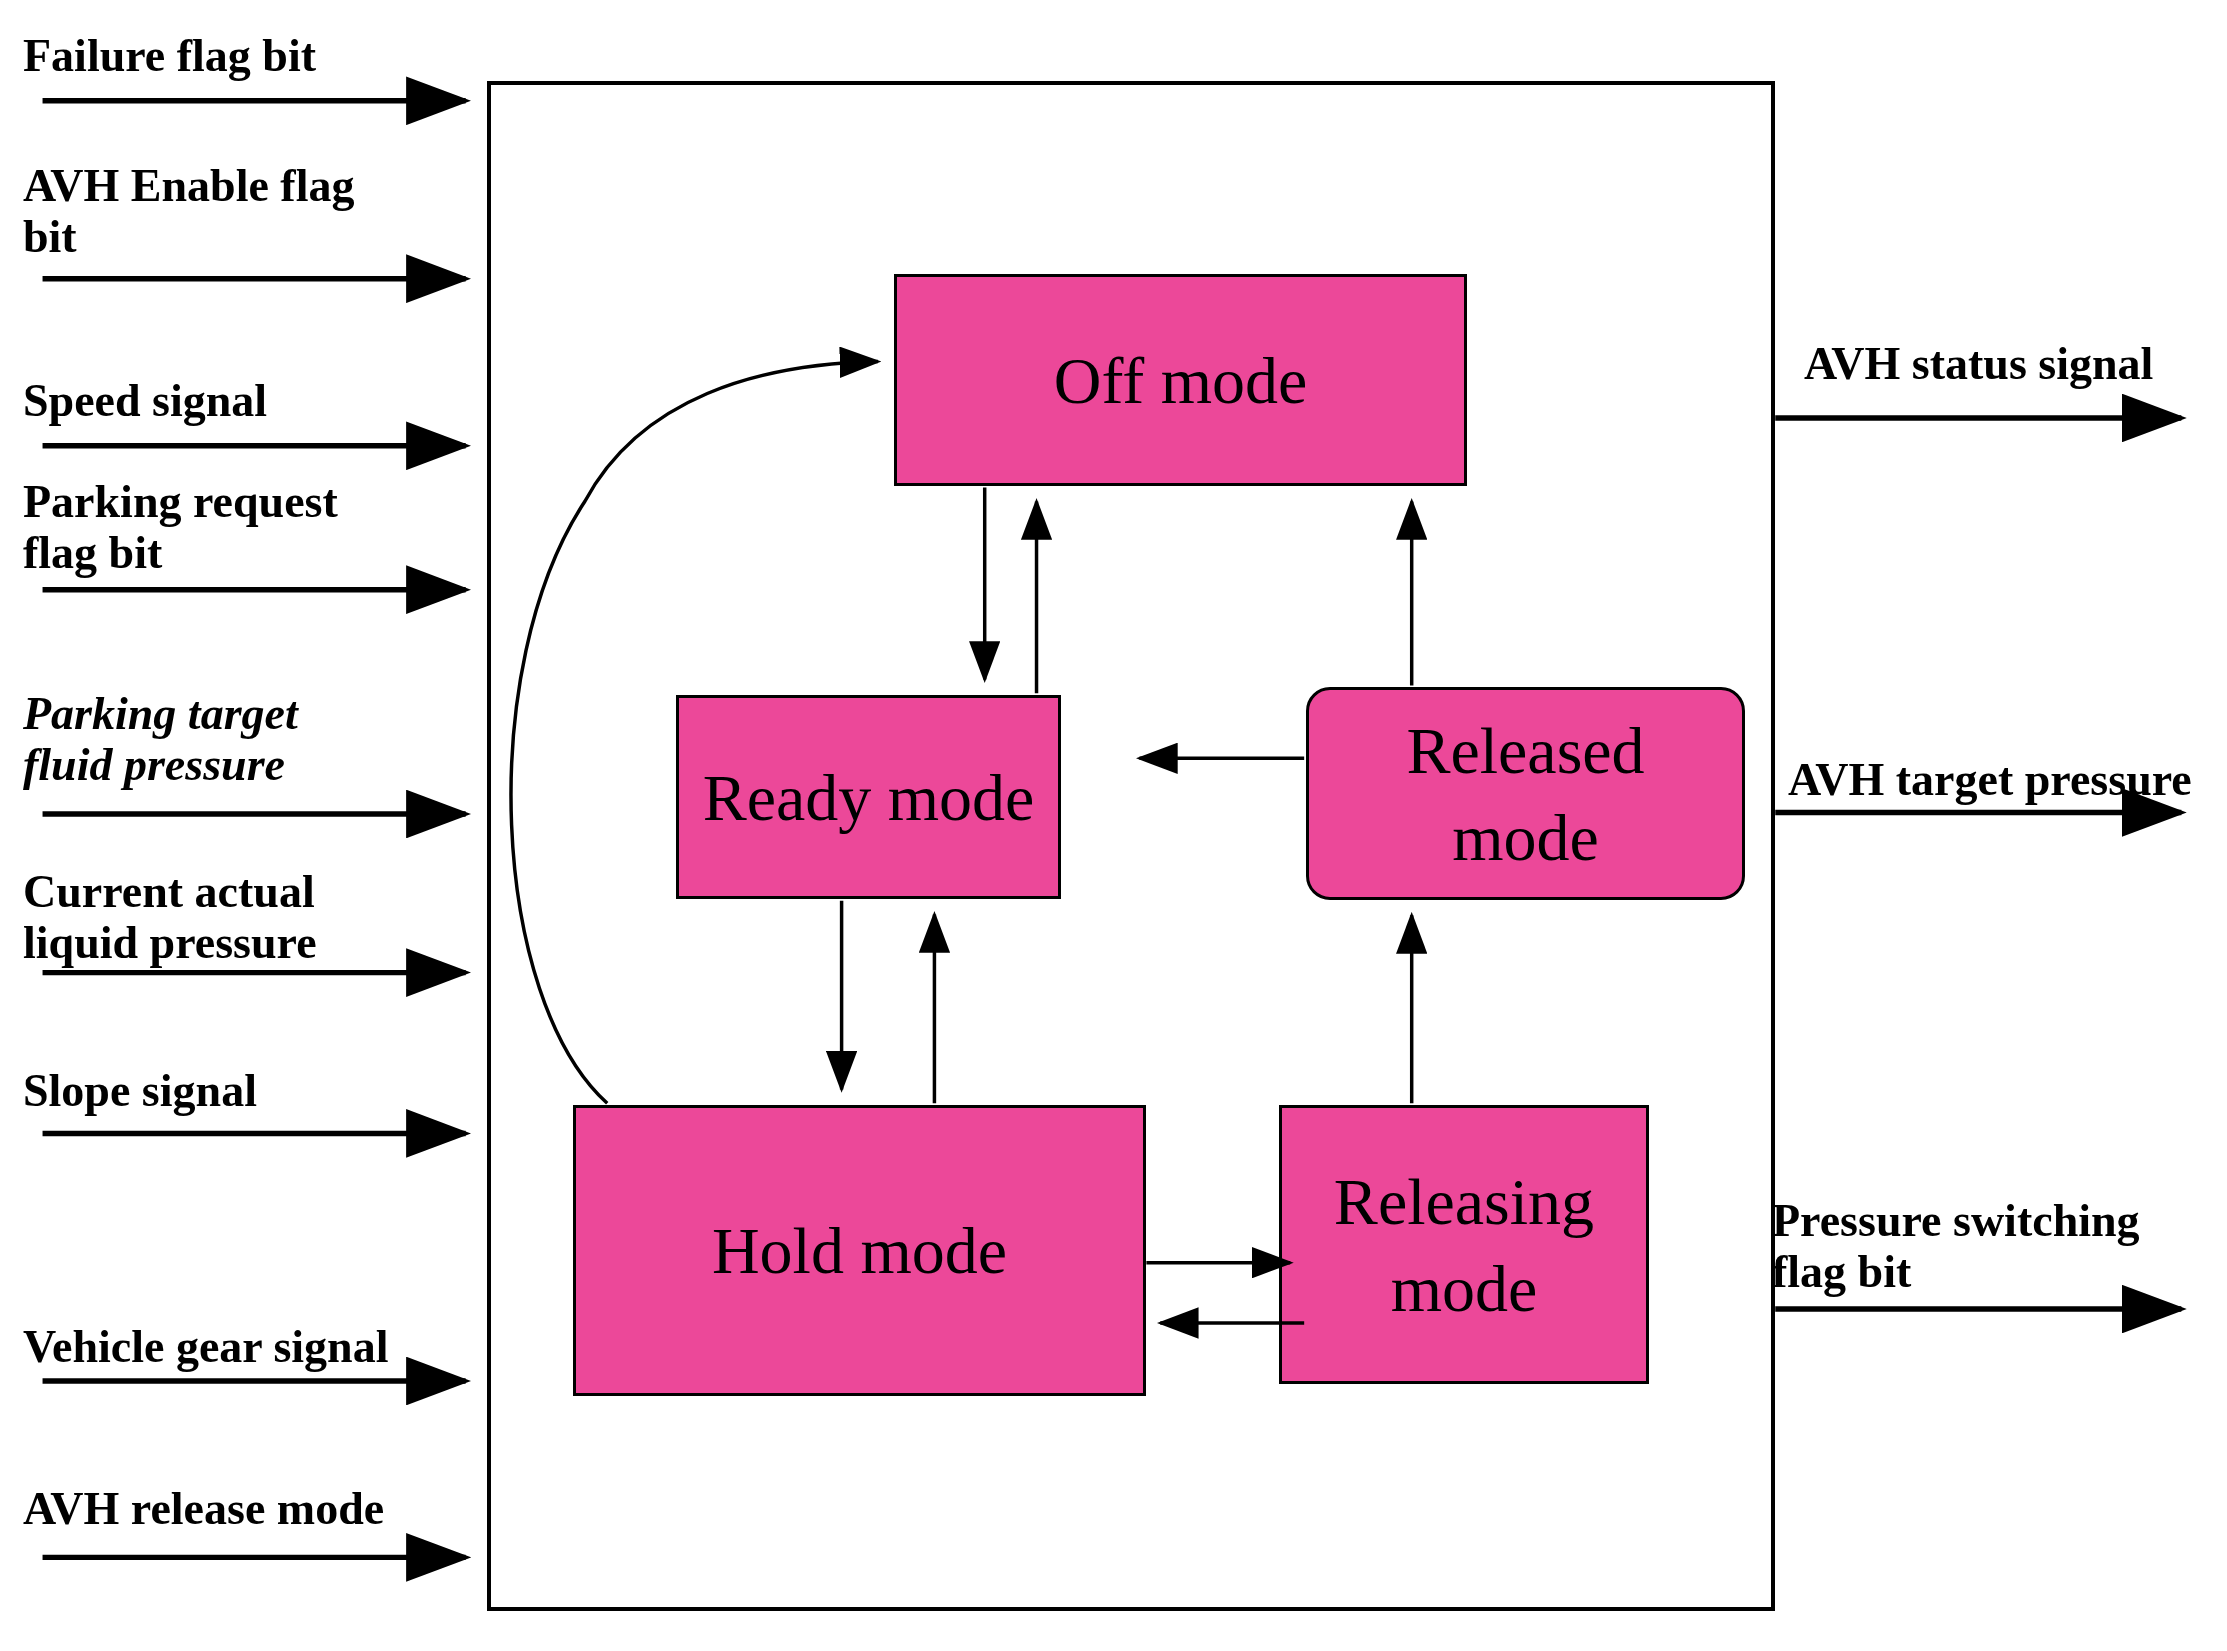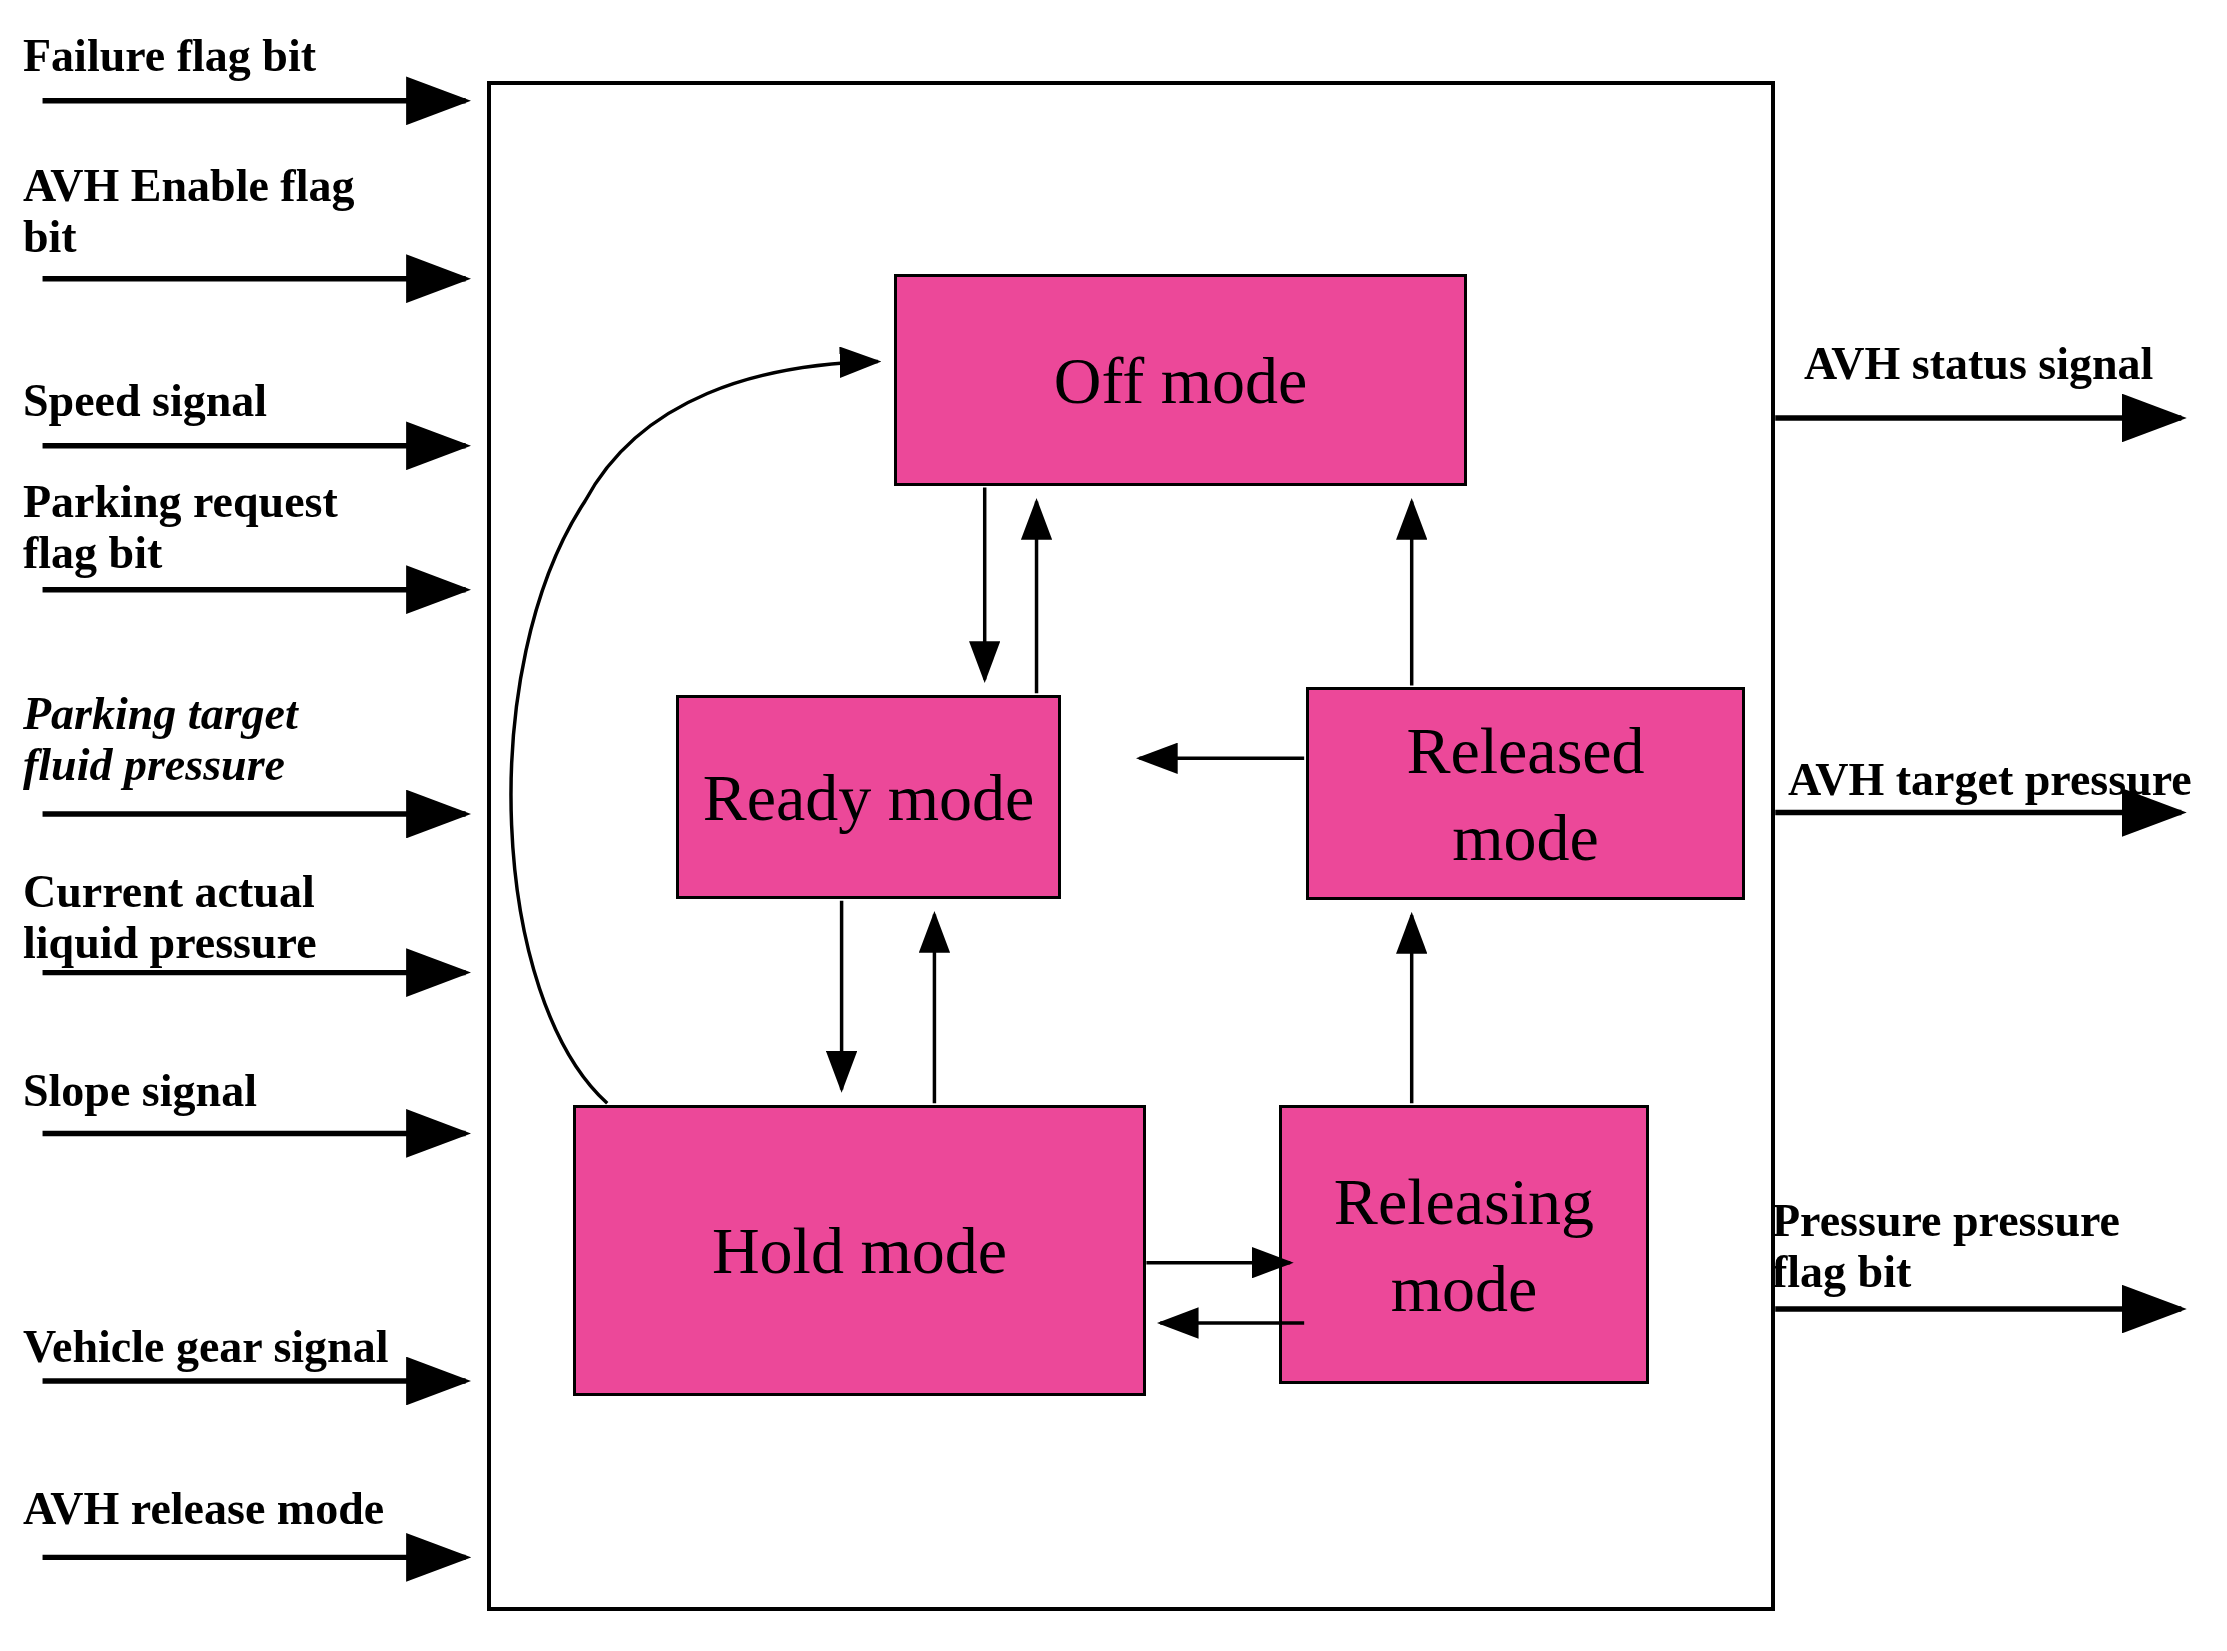--- a/index.html
+++ b/index.html
@@ -27,21 +27,21 @@
     flex-direction:column;
     align-items:center;
     justify-content:center;
     font-size:66px;
     line-height:87px;
     text-align:center;
     white-space:nowrap;
   }
   .state-off      {left:894px; top:274px;  width:573px; height:212px;}
   .state-ready    {left:676px;  top:695px;  width:385px; height:204px;}
-  .state-released {left:1306px; top:687px;  width:439px; height:213px;}
+  .state-released {left:1306px; top:687px;  width:439px; height:213px;border-radius:24px;}
   .state-hold     {left:573px;  top:1105px; width:573px; height:291px;}
   .state-releasing{left:1279px; top:1105px; width:370px; height:279px;}
   .siglabel{
     position:absolute;
     font-weight:bold;
     font-size:46px;
     line-height:51px;
     text-align:left;
   }
   .siglabel span{display:block;}
@@ -123,21 +123,21 @@
     <span>AVH release mode</span>
   </div>
 
   <div class="siglabel out-label lbl-out-0">
     <span>AVH status signal</span>
   </div>
   <div class="siglabel out-label lbl-out-1">
     <span>AVH target pressure</span>
   </div>
   <div class="siglabel out-label lbl-out-2">
-    <span>Pressure pressure</span>
+    <span>Pressure switching</span>
     <span>flag bit</span>
   </div>
 
   <svg class="overlay" width="2227" height="1652" viewBox="0 0 2879 2135">
     <defs>
       <marker id="ah" viewBox="0 0 12 9" refX="11" refY="4.5" markerWidth="12" markerHeight="9" orient="auto" markerUnits="strokeWidth">
         <path d="M0,0 L12,4.5 L0,9 Z" fill="#000"></path>
       </marker>
     </defs>
 

